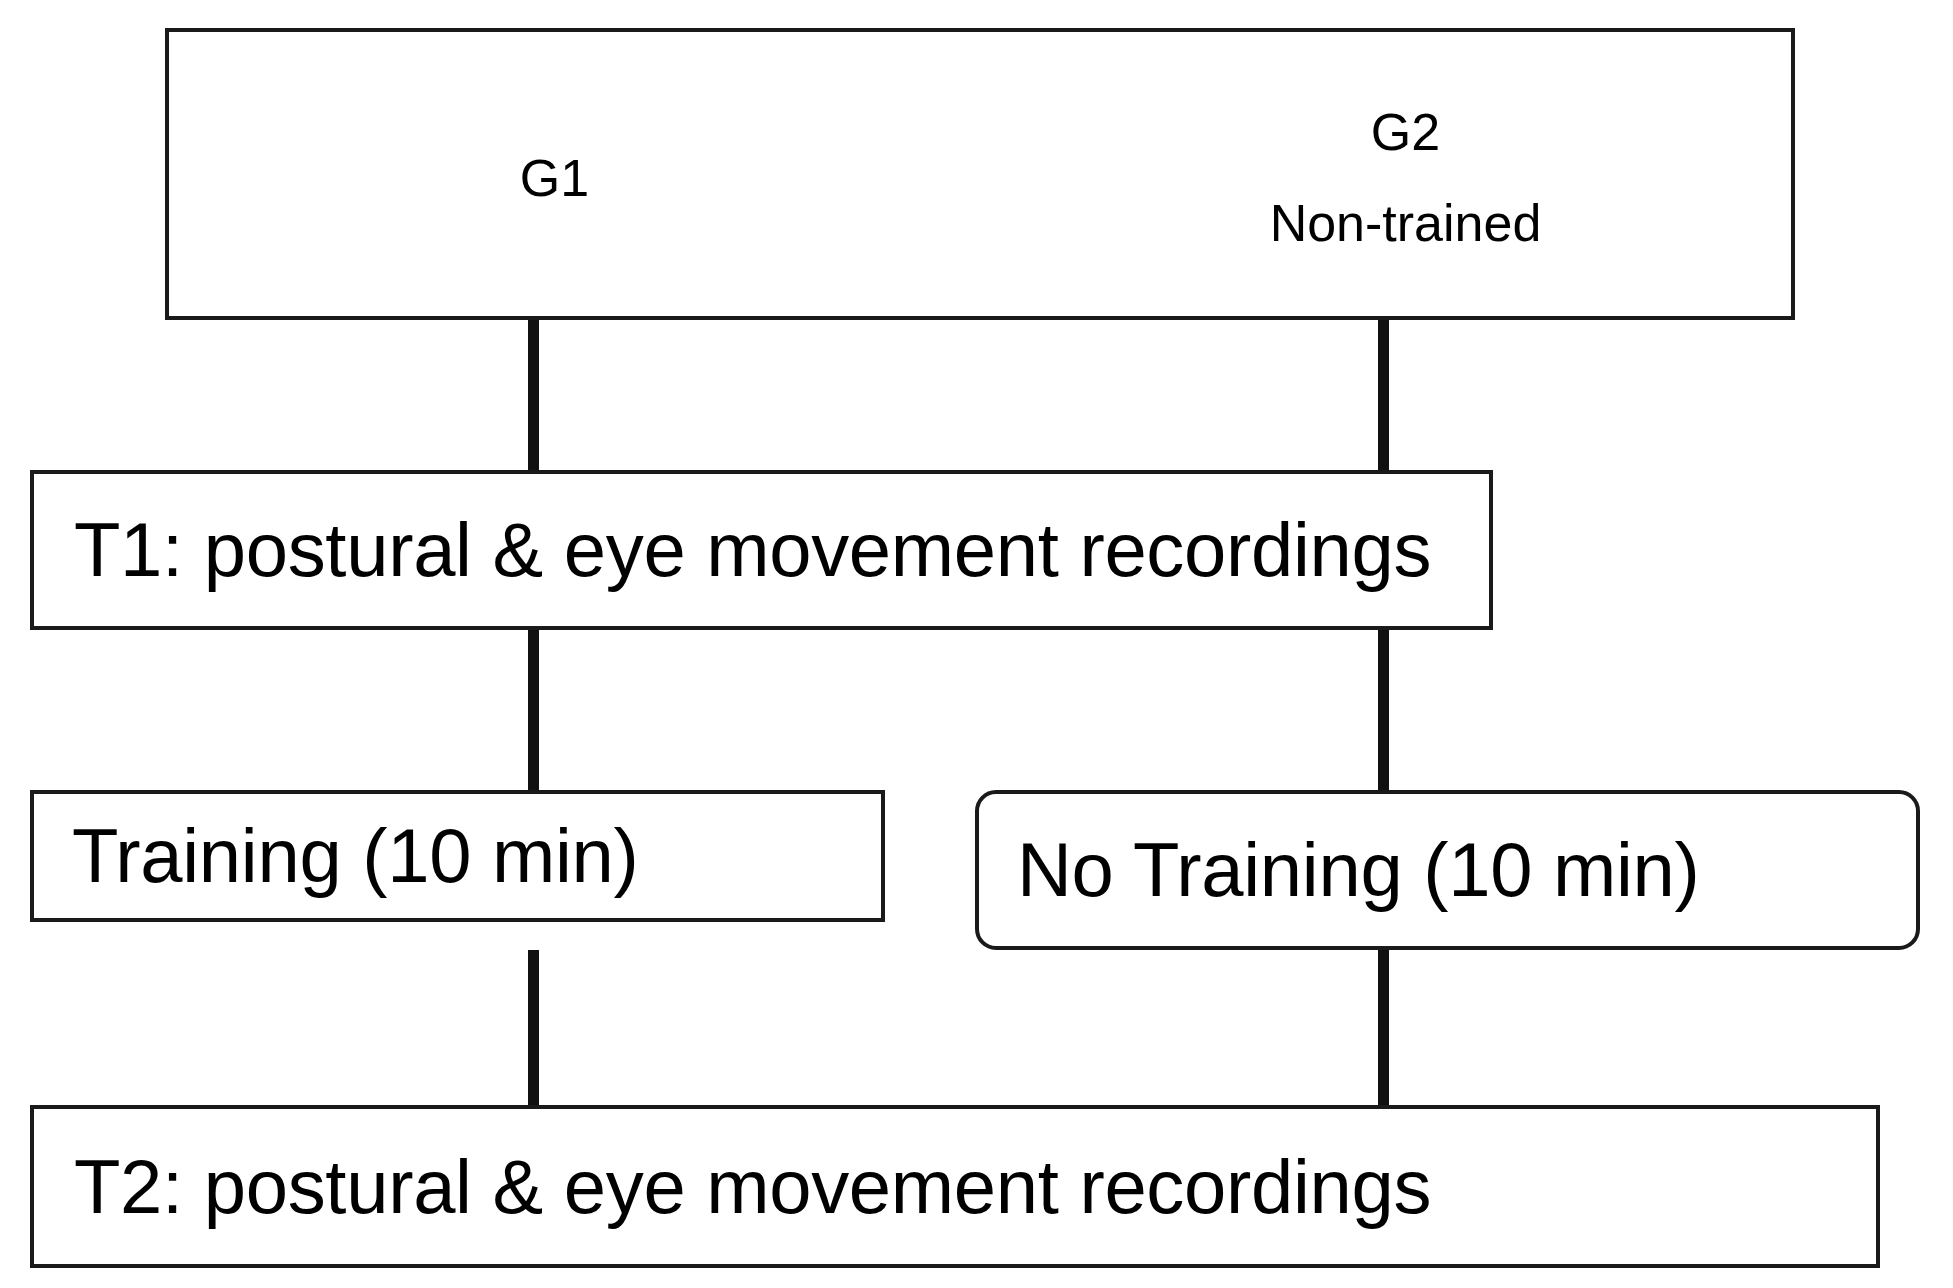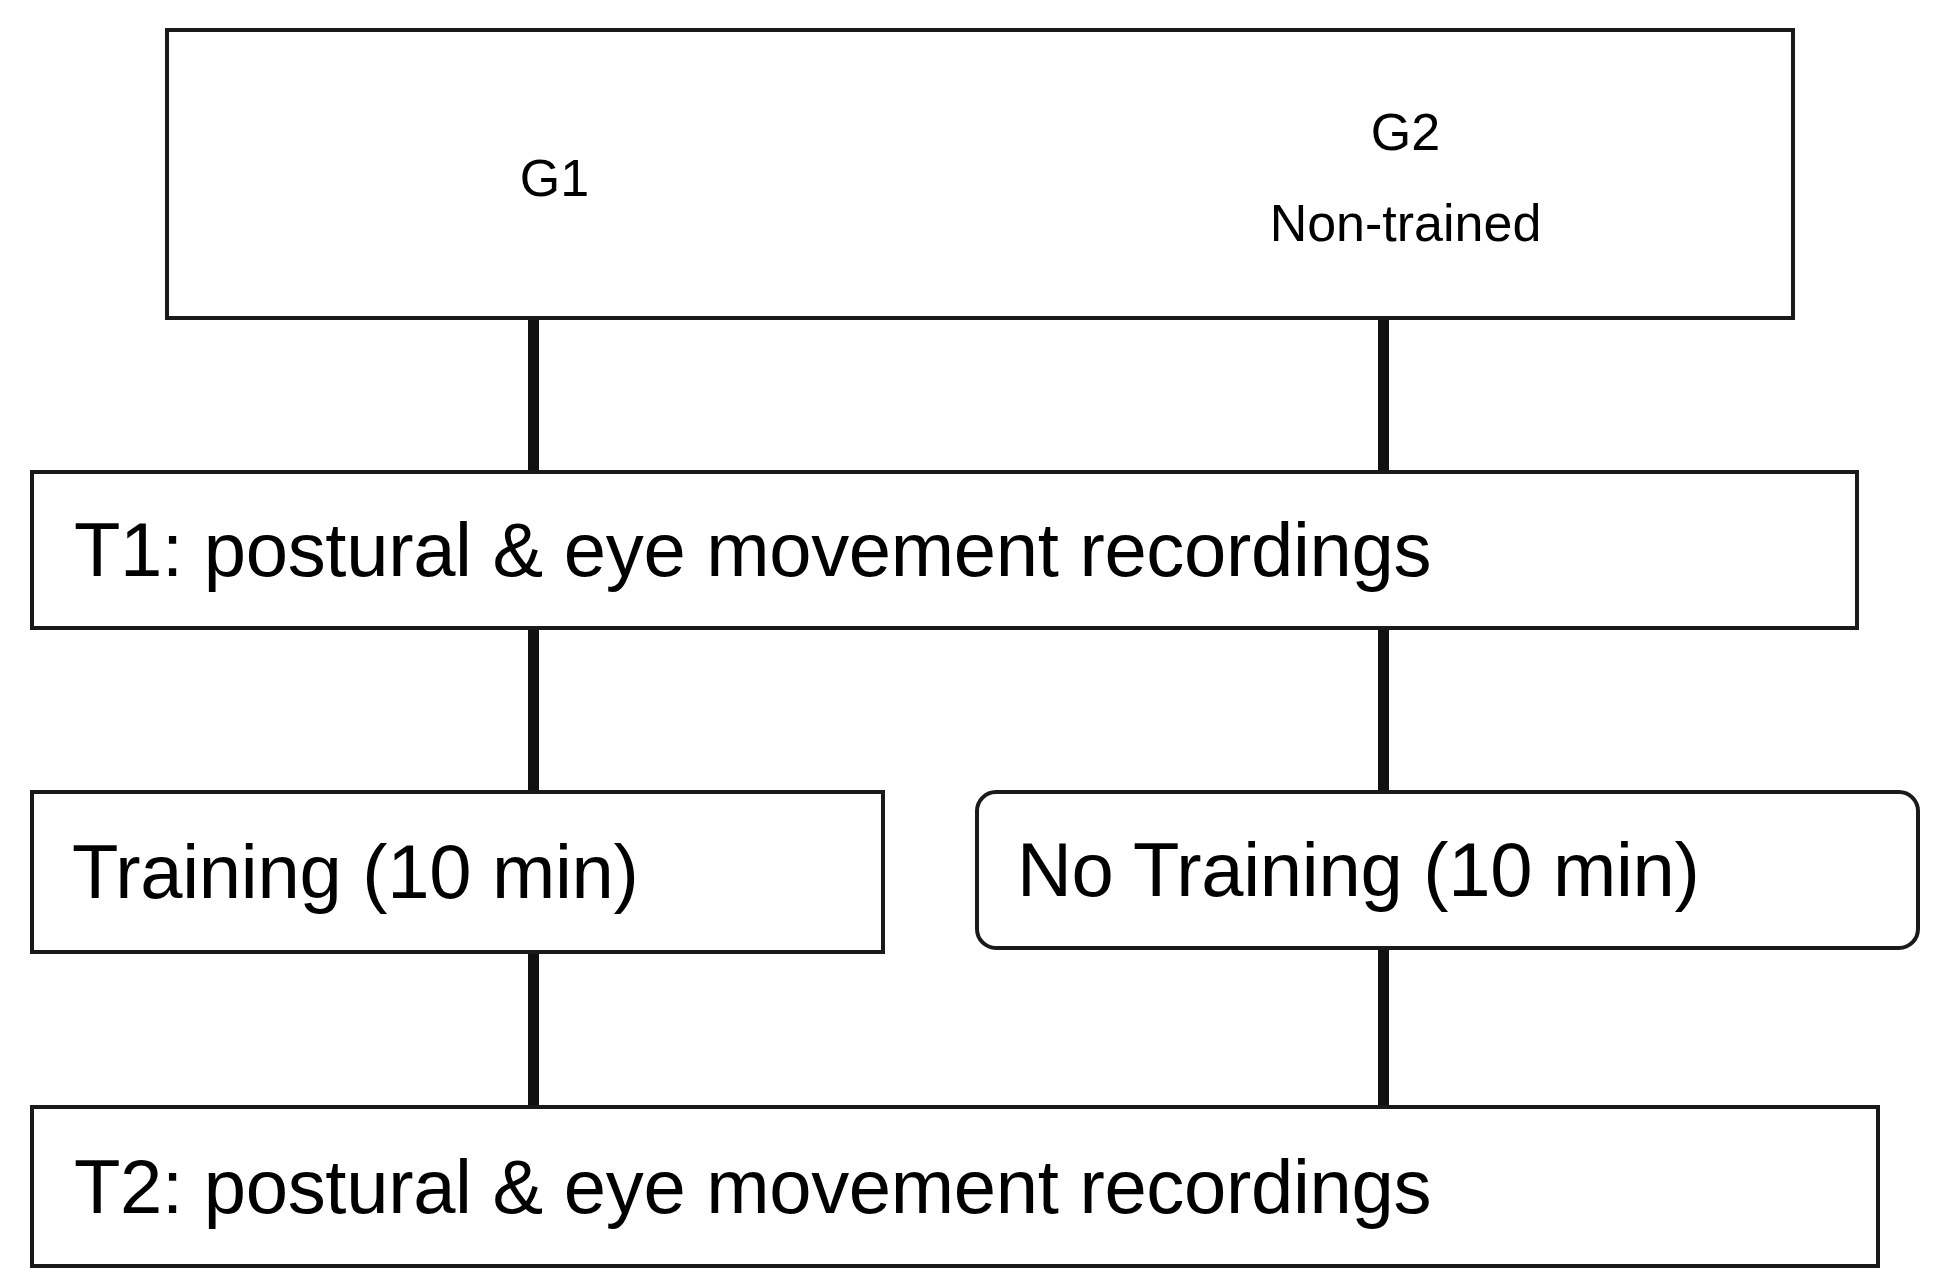--- a/index.html
+++ b/index.html
@@ -58,21 +58,21 @@
     white-space: nowrap;
     line-height: 1.28;
   }
   #group-box .group-col.col-left { padding-right: 70px; }
   #group-box .group-col.col-right { padding-left: 10px; gap: 24px; }
 
   
   #t1-box {
     left: 30px;
     top: 470px;
-    width: 1829px;
+    width: 1463px;
     height: 160px;
   }
   #t2-box {
     left: 30px;
     top: 1105px;
     width: 1850px;
     height: 163px;
   }
   #t1-box .node-text,
   #t2-box .node-text {
@@ -80,21 +80,21 @@
     padding-left: 40px;
     letter-spacing: -0.3px;
     white-space: nowrap;
   }
 
   
   #training-box {
     left: 30px;
     top: 790px;
     width: 855px;
-    height: 164px;
+    height: 132px;
   }
   #no-training-box {
     left: 975px;
     top: 790px;
     width: 945px;
     height: 160px;
     border-radius: 21px;
   }
   #training-box .node-text,
   #no-training-box .node-text {

